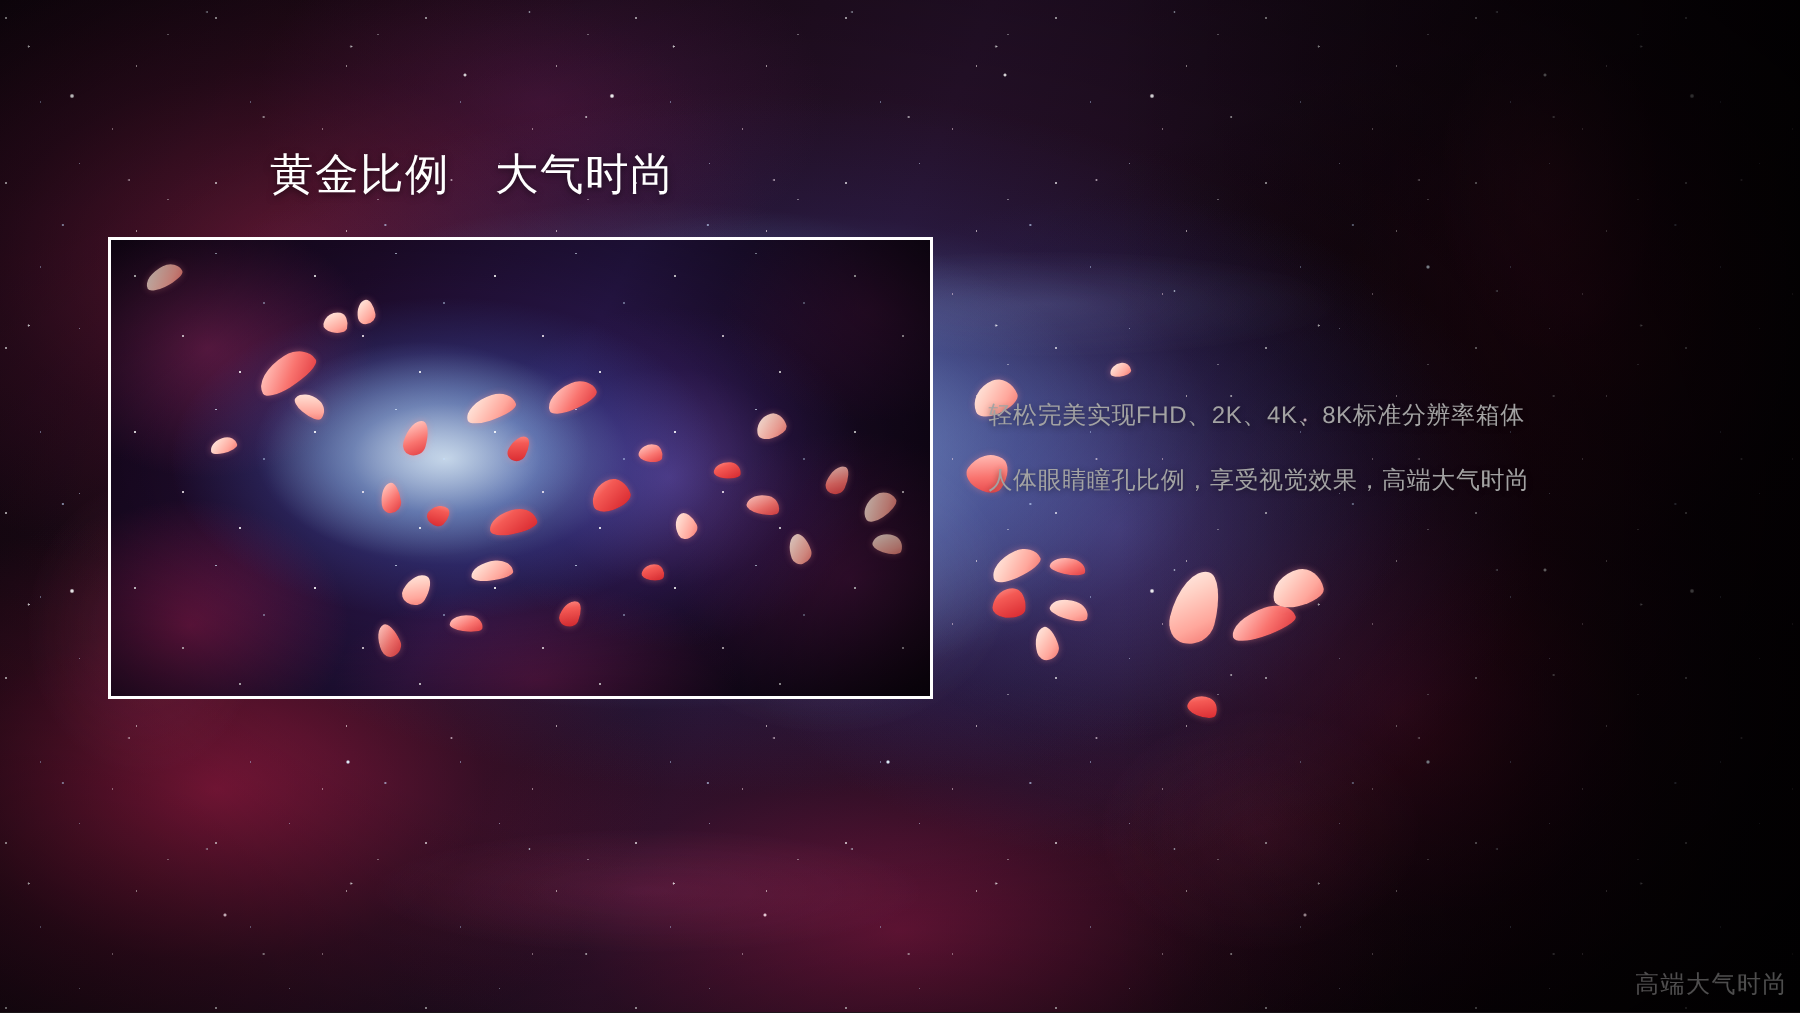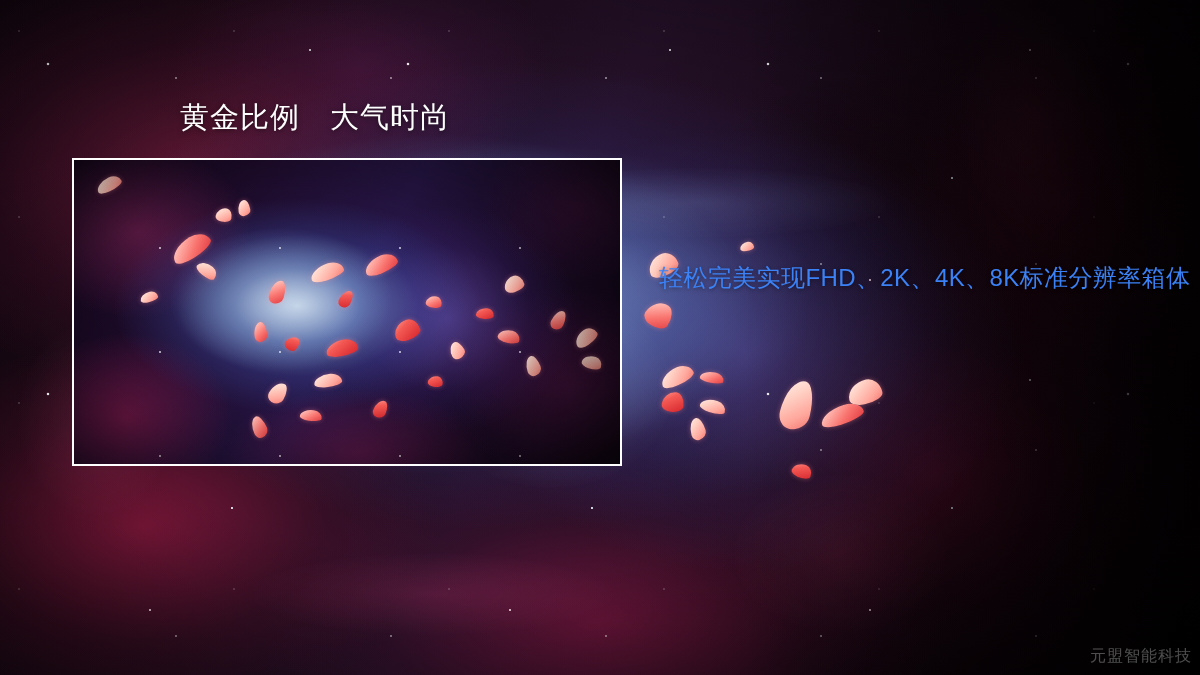--- a/index.html
+++ b/index.html
@@ -162,27 +162,26 @@
     white-space: pre;
     text-shadow: 0 1px 5px rgba(0,0,0,.55);
   }
   #body-copy {
     position: absolute;
     left: 659px;
     top: 256px;
     width: 500px;
   }
   #body-copy .line {
-    color: #3b82f6;
-    font-size: 24px;
+    color: #a3a3a3;
+    font-size: 16px;
     line-height: 43px;
     letter-spacing: .4px;
     white-space: nowrap;
     text-shadow: 0 1px 4px rgba(0,0,0,.45);
-    text-align: center;
   }
   #watermark {
     position: absolute;
     right: 8px;
     bottom: 8px;
     font-size: 16px;
     color: rgba(255,255,255,.30);
     letter-spacing: 1px;
     white-space: nowrap;
   }
@@ -250,17 +249,18 @@
         <div class="petal pale" style="left: 500px; top: 170px; width: 24px; height: 15px; transform: rotate(-34deg);"></div>
         <div class="petal pale" style="left: 508px; top: 196px; width: 20px; height: 13px; transform: rotate(18deg);"></div>
         <div class="petal deep" style="left: 354px; top: 216px; width: 15px; height: 11px; transform: rotate(10deg);"></div>
         <div class="petal pale" style="left: 164px; top: 40px; width: 12px; height: 16px; transform: rotate(-10deg);"></div>
       </div>
     <div class="panel-bg" id="panel-vig"></div>
   </div>
 
   <div id="body-copy">
     <div class="line">轻松完美实现FHD、2K、4K、8K标准分辨率箱体</div>
+    <div class="line">人体眼睛瞳孔比例，享受视觉效果，高端大气时尚</div>
   </div>
 
-  <div id="watermark">元盟智能科技</div>
+  <div id="watermark">高端大气时尚</div>
 
 </div>
 
 </body></html>

